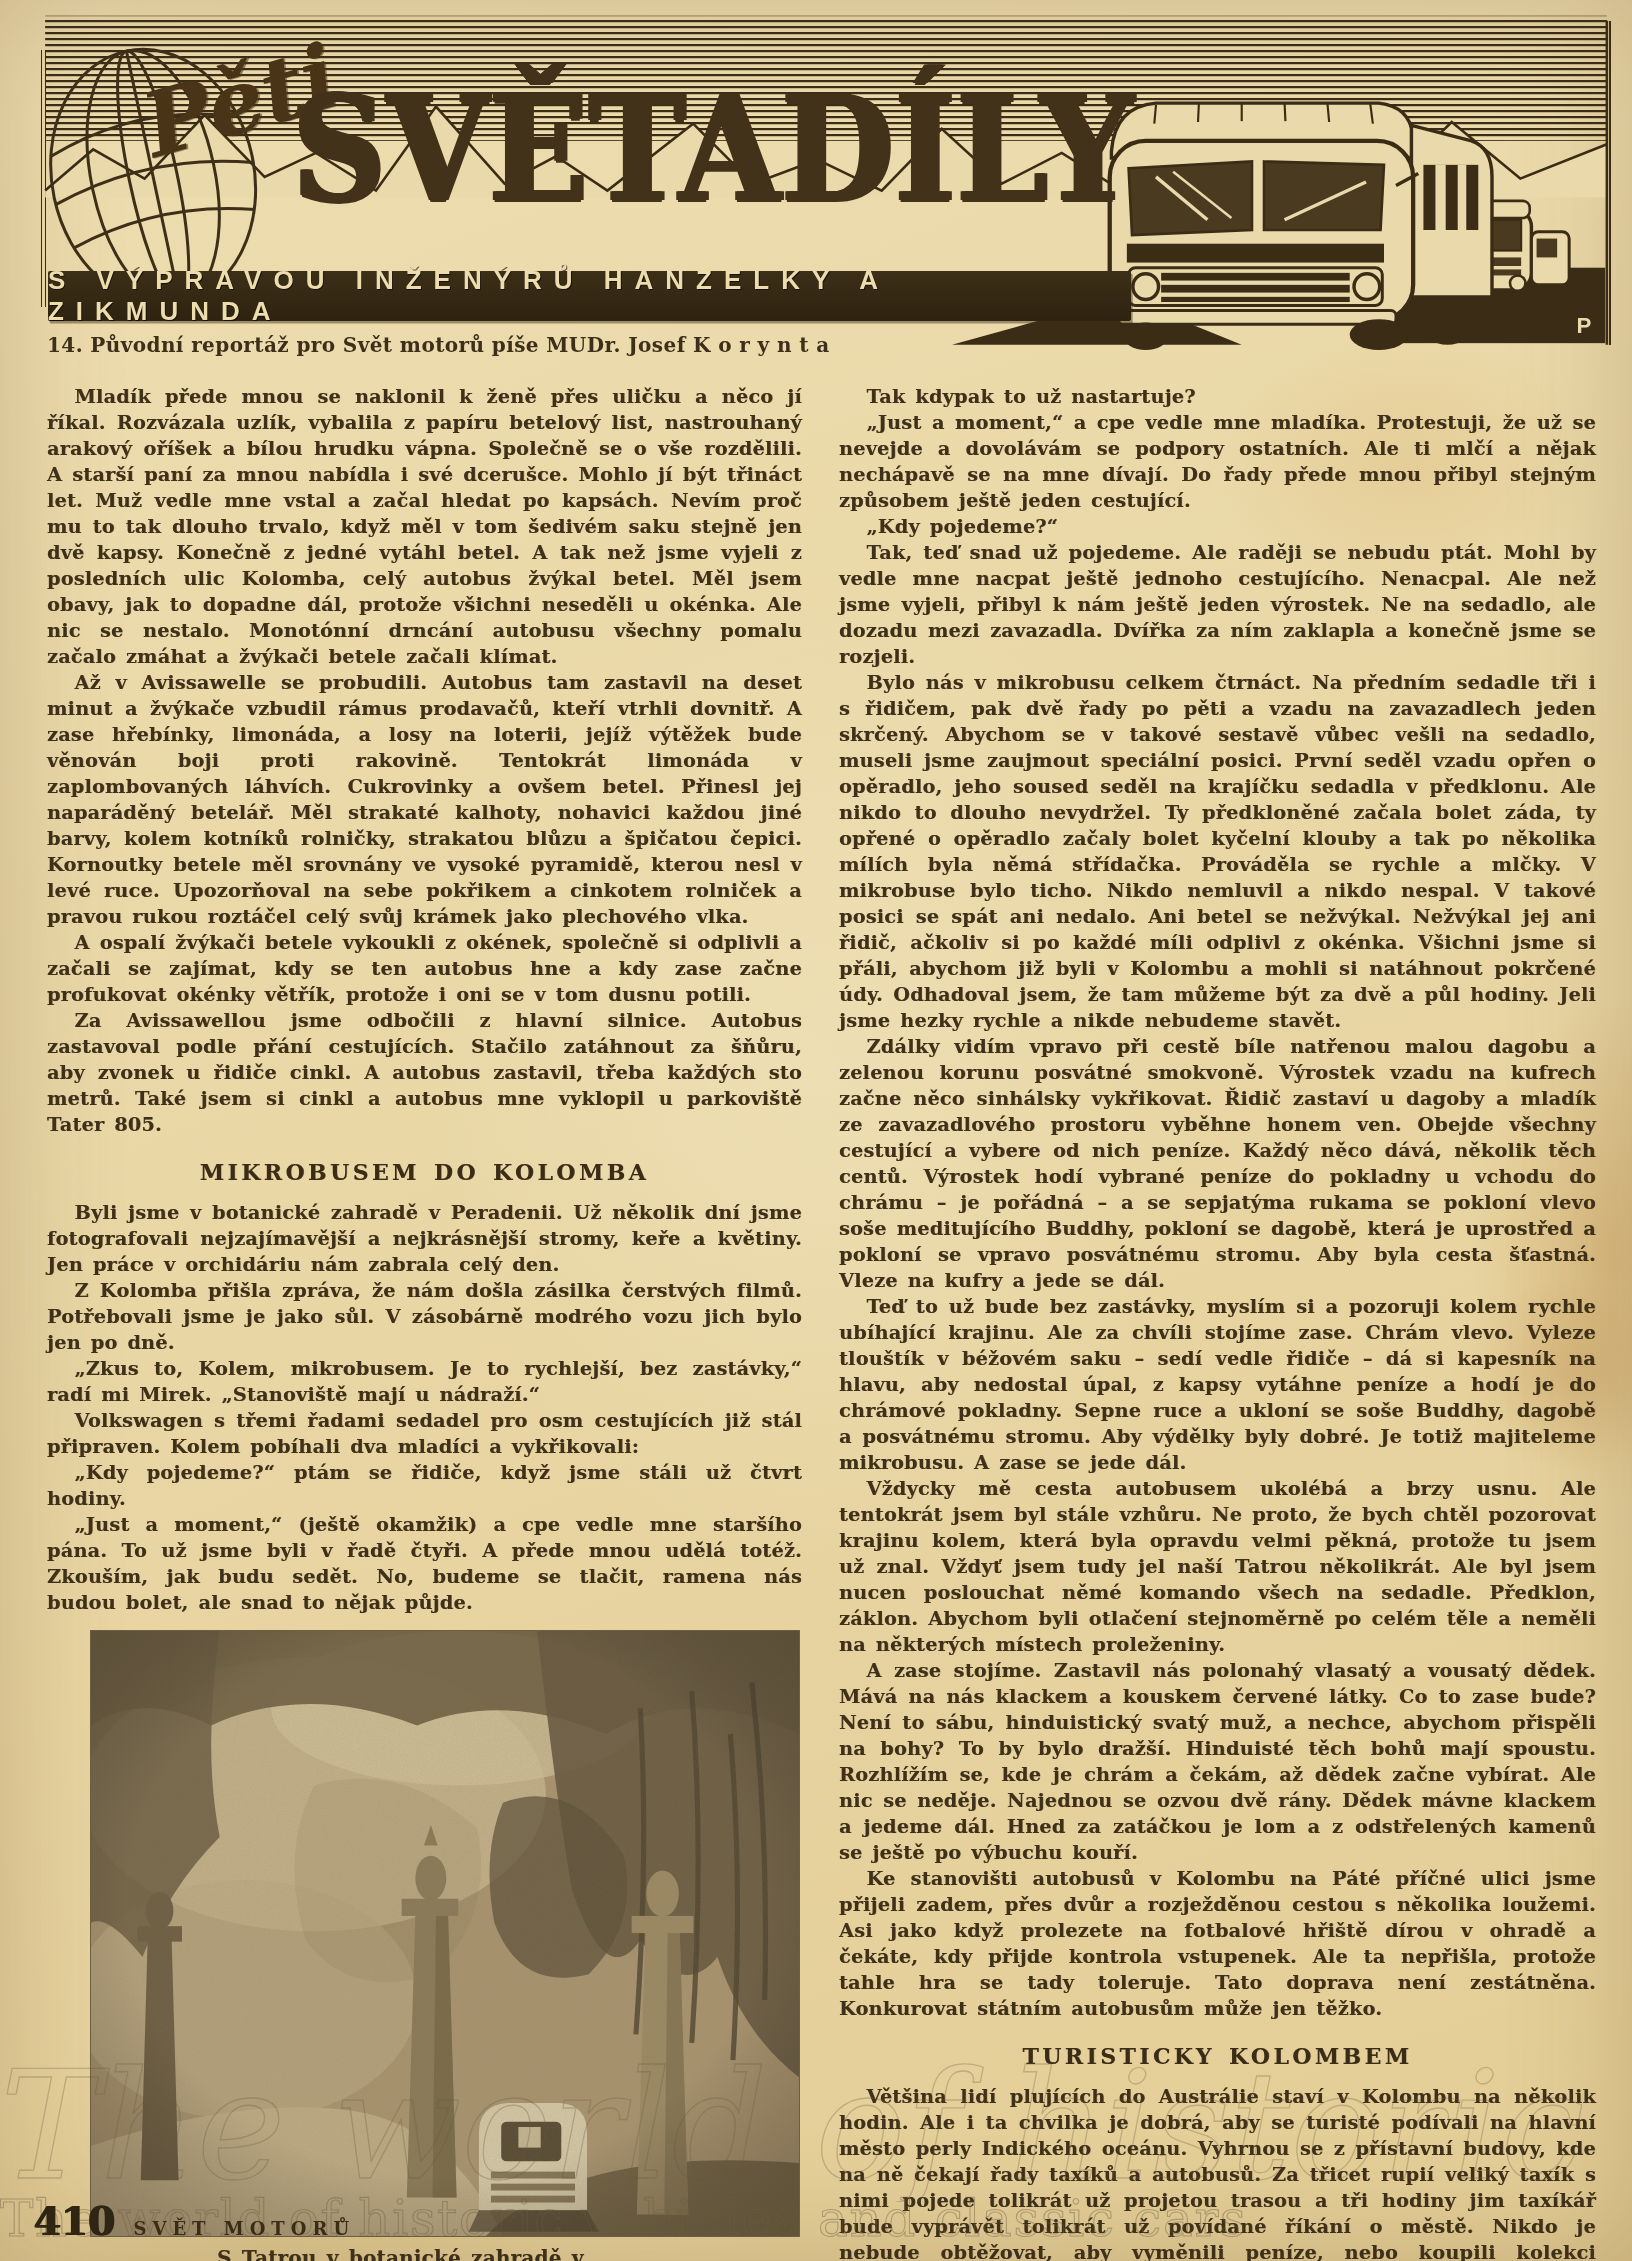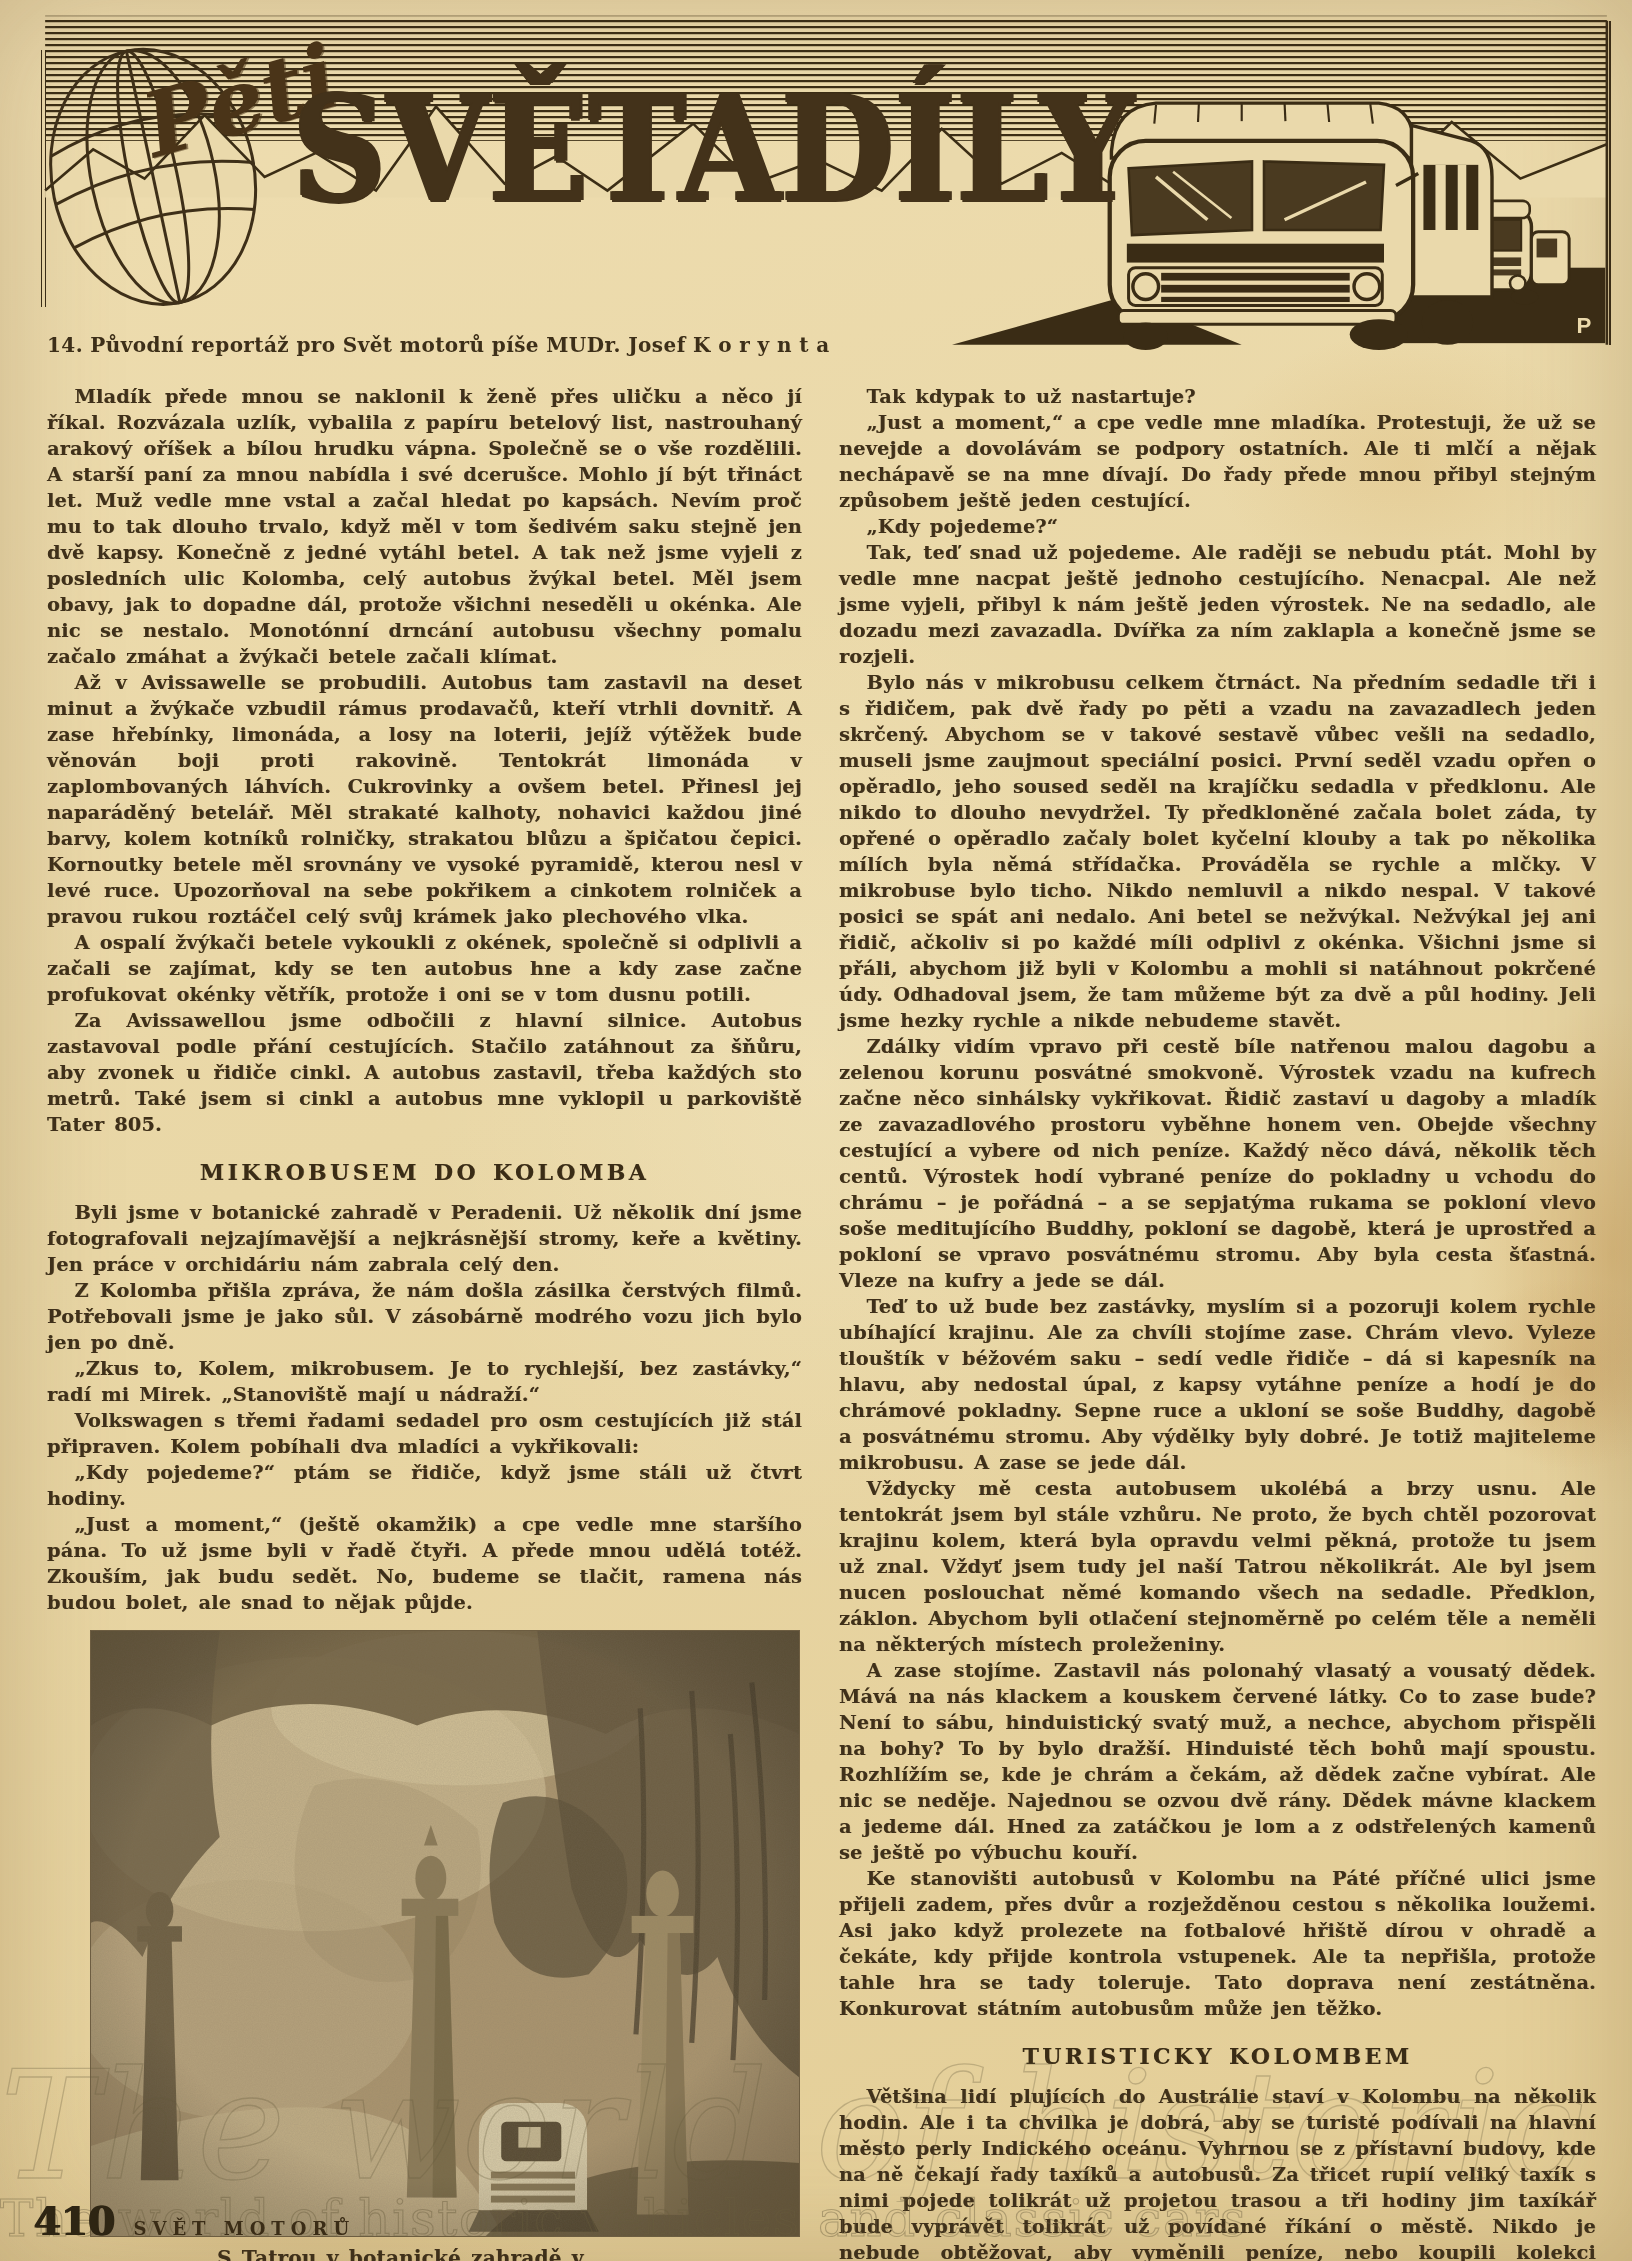--- a/index.html
+++ b/index.html
@@ -173,20 +173,21 @@
         <ellipse cx="1640" cy="360" rx="30" ry="26" fill="#3a2c15" stroke="none"></ellipse>
 
         <line x1="1580" y1="200" x2="1606" y2="186" stroke-width="4"></line>
       </g>
       <text x="1808" y="372" font-family="Liberation Sans, sans-serif" font-size="26" font-weight="bold" fill="#ead9ab" text-anchor="end">P</text>
       <line x1="1826" y1="8" x2="1826" y2="386" stroke="#3a2c16" stroke-width="3"></line>
     </svg>
 
     <div id="script-title">Pěti</div>
     <div id="main-title">SVĚTADÍLY</div>
+    <div id="banner">S VÝPRAVOU INŽENÝRŮ HANZELKY A ZIKMUNDA</div>
   </div>
 
   <div id="byline">14. Původní reportáž pro Svět motorů píše MUDr. Josef K o r y n t a</div>
 
   <div id="col-left" class="col">
     <p>Mladík přede mnou se naklonil k ženě přes uličku a něco jí říkal. Rozvázala uzlík, vybalila z papíru betelový list, nastrouhaný arakový oříšek a bílou hrudku vápna. Společně se o vše rozdělili. A starší paní za mnou nabídla i své dcerušce. Mohlo jí být třináct let. Muž vedle mne vstal a začal hledat po kapsách. Nevím proč mu to tak dlouho trvalo, když měl v tom šedivém saku stejně jen dvě kapsy. Konečně z jedné vytáhl betel. A tak než jsme vyjeli z posledních ulic Kolomba, celý autobus žvýkal betel. Měl jsem obavy, jak to dopadne dál, protože všichni neseděli u okénka. Ale nic se nestalo. Monotónní drncání autobusu všechny pomalu začalo zmáhat a žvýkači betele začali klímat.</p>
     <p>Až v Avissawelle se probudili. Autobus tam zastavil na deset minut a žvýkače vzbudil rámus prodavačů, kteří vtrhli dovnitř. A zase hřebínky, limonáda, a losy na loterii, jejíž výtěžek bude věnován boji proti rakovině. Tentokrát limonáda v zaplombovaných láhvích. Cukrovinky a ovšem betel. Přinesl jej naparáděný betelář. Měl strakaté kalhoty, nohavici každou jiné barvy, kolem kotníků rolničky, strakatou blůzu a špičatou čepici. Kornoutky betele měl srovnány ve vysoké pyramidě, kterou nesl v levé ruce. Upozorňoval na sebe pokřikem a cinkotem rolniček a pravou rukou roztáčel celý svůj krámek jako plechového vlka.</p>
     <p>A ospalí žvýkači betele vykoukli z okének, společně si odplivli a začali se zajímat, kdy se ten autobus hne a kdy zase začne profukovat okénky větřík, protože i oni se v tom dusnu potili.</p>
     <p>Za Avissawellou jsme odbočili z hlavní silnice. Autobus zastavoval podle přání cestujících. Stačilo zatáhnout za šňůru, aby zvonek u řidiče cinkl. A autobus zastavil, třeba každých sto metrů. Také jsem si cinkl a autobus mne vyklopil u parkoviště Tater 805.</p>
     <h2 class="sec-heading">MIKROBUSEM DO KOLOMBA</h2>

